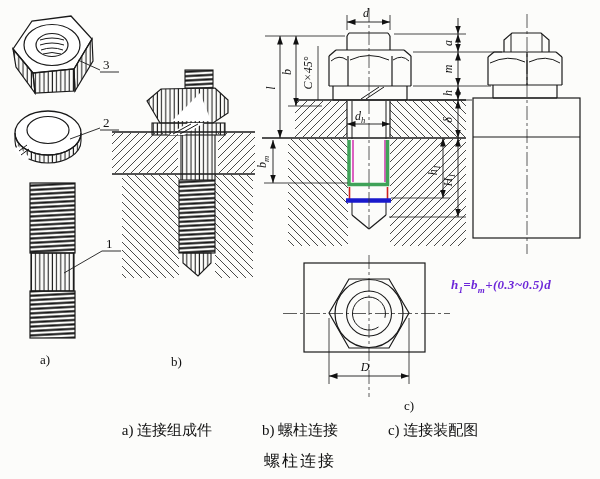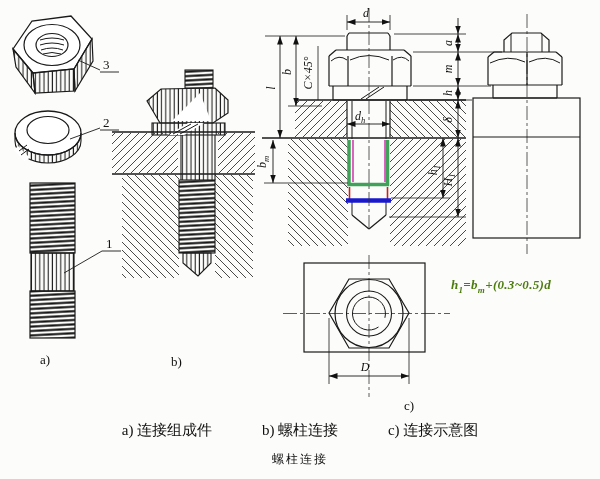--- a/index.html
+++ b/index.html
@@ -2,28 +2,28 @@
 <html><head>
 <meta charset="utf-8">
 <style>
   html,body{margin:0;padding:0;background:#e8e8e8;}
   #stage{position:relative;width:600px;height:479px;background:#fcfcfa;overflow:hidden;
          font-family:"Liberation Serif", serif;}
   svg{position:absolute;left:0;top:0;}
   .dimtxt{font-family:"Liberation Serif", serif;font-style:italic;font-size:12px;fill:#111;}
   .smalltxt{font-family:"Liberation Serif", serif;font-size:13px;fill:#111;}
   .sub{font-size:8.5px;}
-  .formula{position:absolute;font-style:italic;font-weight:bold;font-size:13px;color:#4d7c0f;
+  .formula{position:absolute;font-style:italic;font-weight:bold;font-size:13px;color:#6d28d9;
            white-space:nowrap;letter-spacing:0.3px;}
   .formula sub{font-size:9px;font-style:italic;}
   .caption-row{position:absolute;left:0;top:421px;width:600px;text-align:center;
                font-size:15px;color:#111;}
   .caption-row span{margin:0 23px;}
   .fig-title{position:absolute;left:0;top:451px;width:600px;text-align:center;
-             font-size:12px;letter-spacing:2px;color:#111;}
+             font-size:16px;letter-spacing:2px;color:#111;}
 </style>
 </head>
 <body>
 
 <div id="stage">
 
 <svg width="600" height="479" viewBox="0 0 600 479">
   <defs>
     <pattern id="pThread" width="6" height="4.4" patternUnits="userSpaceOnUse" patternTransform="rotate(-3)">
       <line x1="0" y1="2.2" x2="6" y2="2.2" stroke="#141414" stroke-width="2.1"></line>
@@ -249,17 +249,17 @@
   </g>
 </svg>
 
 <div class="formula" style="left:451px;top:277px;">
   <span>h</span><sub>1</sub><span>=b</span><sub>m</sub><span>+(0.3~0.5)</span><span>d</span>
 </div>
 
 <div class="caption-row">
   <span>a) 连接组成件</span>
   <span>b) 螺柱连接</span>
-  <span>c) 连接示意图</span>
+  <span>c) 连接装配图</span>
 </div>
 <div class="fig-title">螺柱连接</div>
 
 </div>
 
 </body></html>

